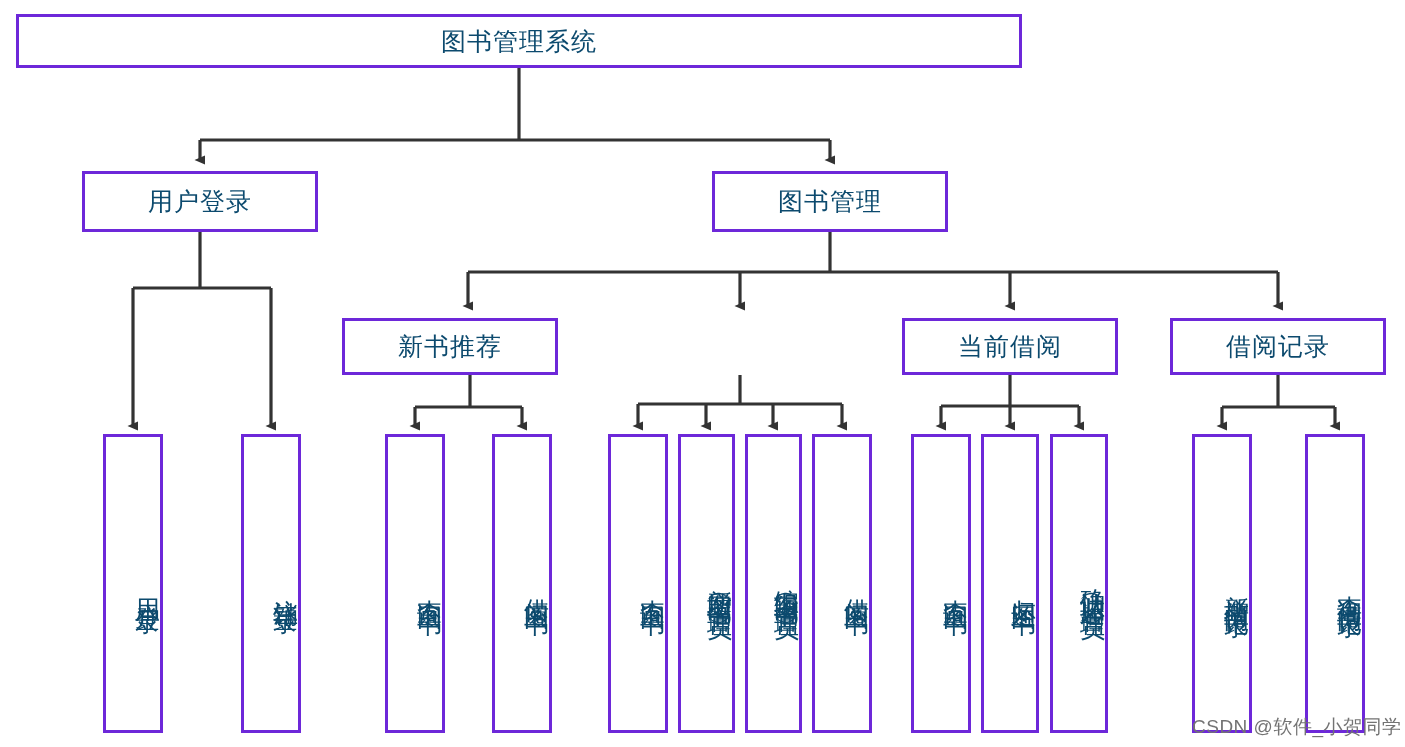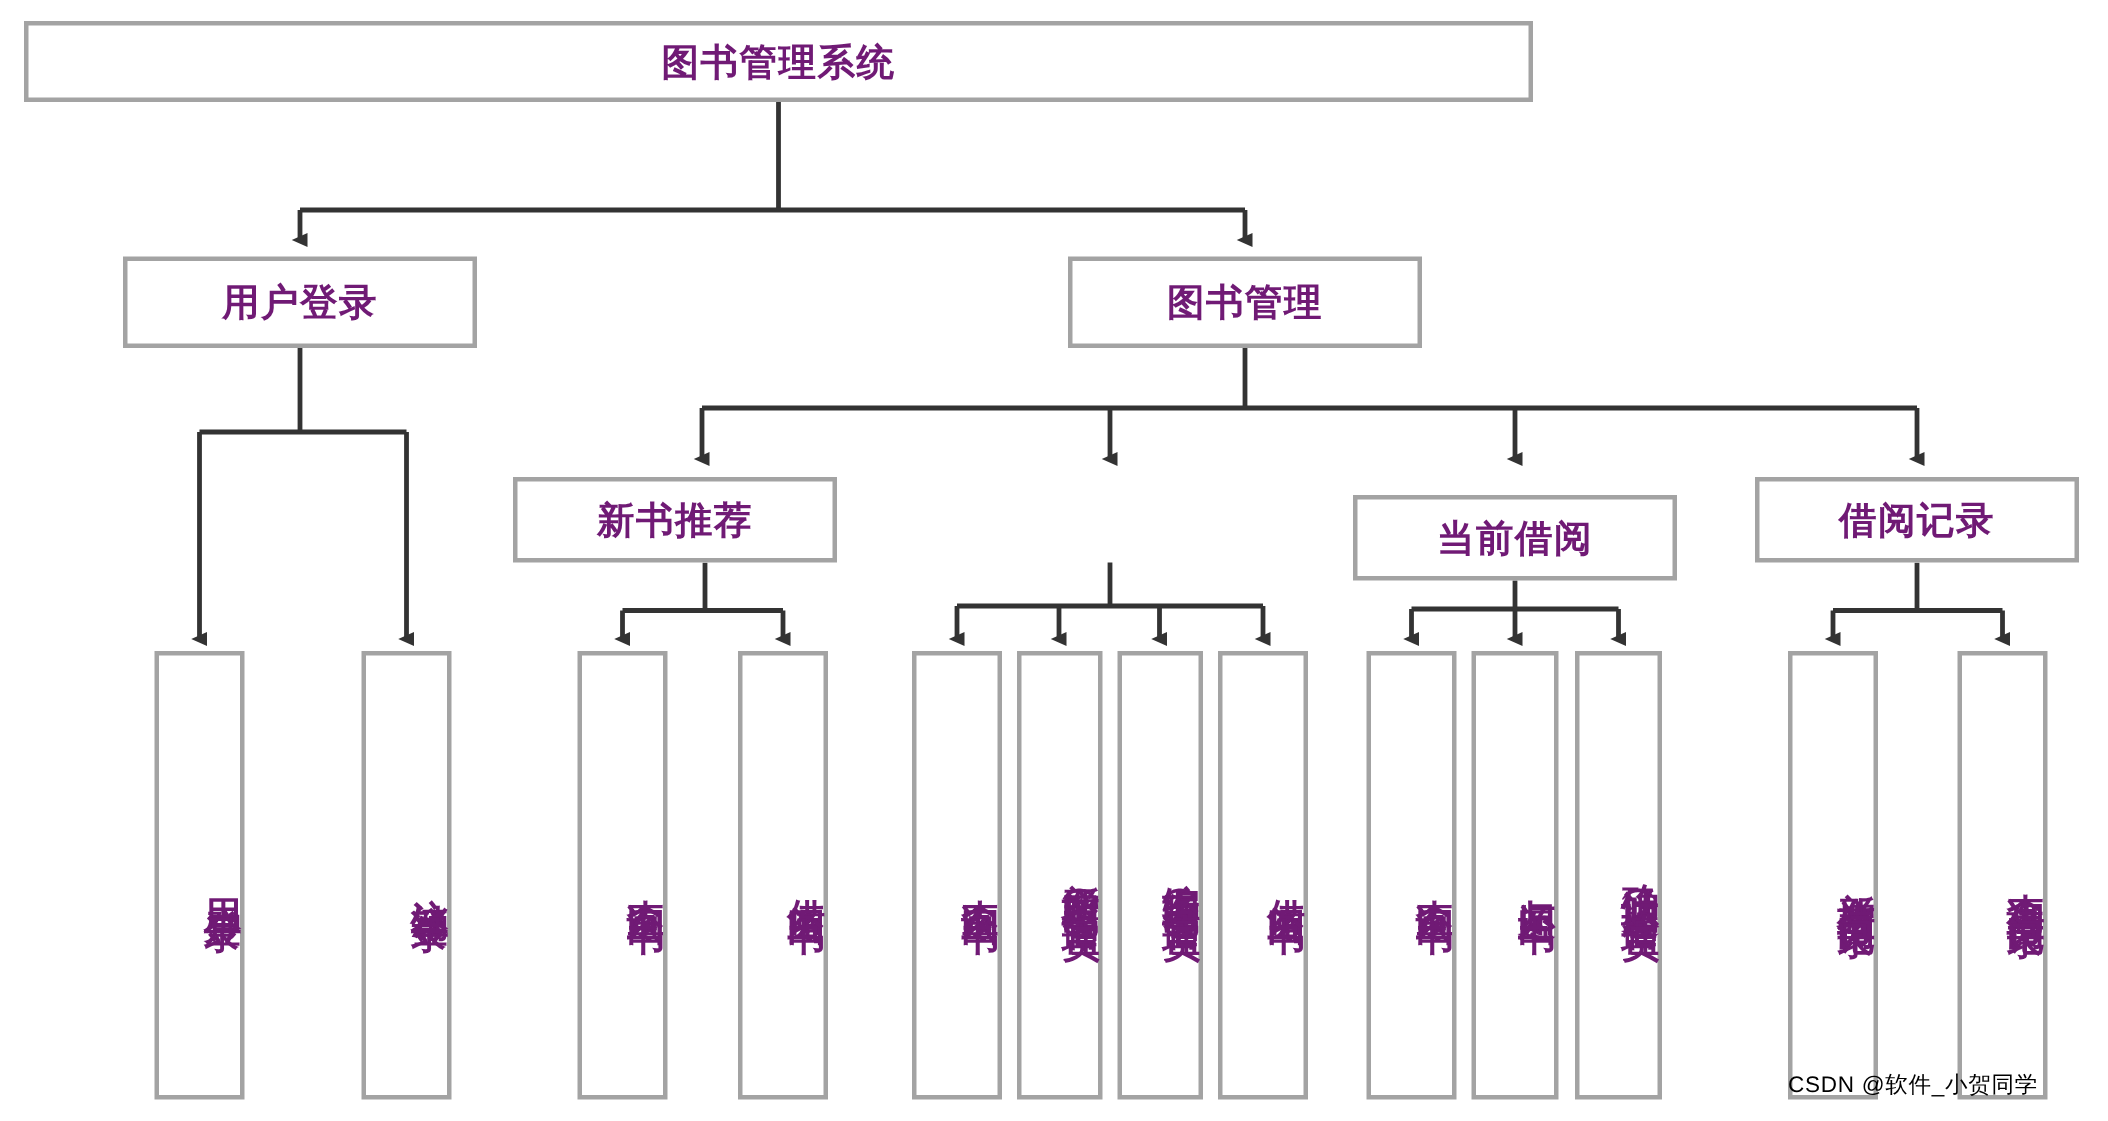--- a/index.html
+++ b/index.html
@@ -22,26 +22,25 @@
     left: 0;
     top: 0;
     width: 1405px;
     height: 747px;
     pointer-events: none;
   }
   .node {
     position: absolute;
     box-sizing: border-box;
     background: #ffffff;
-    border: 3px solid #a3a3a3;
+    border: 3px solid #6d28d9;
     display: flex;
     align-items: center;
     justify-content: center;
-    color: #701a75;
-    font-weight: bold;
+    color: #0c4a6e;
   }
   .node.horiz {
     font-size: 25px;
     letter-spacing: 1px;
   }
   .node.vert {
     writing-mode: vertical-rl;
     text-orientation: upright;
     font-size: 25px;
     letter-spacing: 4px;
@@ -50,22 +49,22 @@
     padding-top: 6px;
     line-height: 1;
   }
   .node.vert .vlabel {
     writing-mode: vertical-rl;
     text-orientation: upright;
     white-space: nowrap;
   }
   .watermark {
     position: absolute;
-    font-size: 15px;
-    color: #000000;
+    font-size: 19px;
+    color: #737373;
     white-space: nowrap;
     letter-spacing: 0.5px;
   }
 </style>
 </head>
 <body>
 
 <div id="canvas">
 
   <svg class="edges" viewBox="0 0 1405 747" xmlns="http://www.w3.org/2000/svg">
@@ -126,21 +125,21 @@
   <div class="node horiz" style="left:82px; top:171px; width:236px; height:61px;">
     <span>用户登录</span>
   </div>
   <div class="node horiz" style="left:712px; top:171px; width:236px; height:61px;">
     <span>图书管理</span>
   </div>
 
   <div class="node horiz" style="left:342px; top:318px; width:216px; height:57px;">
     <span>新书推荐</span>
   </div>
-  <div class="node horiz" style="left:902px; top:318px; width:216px; height:57px;margin-top:12px;">
+  <div class="node horiz" style="left:902px; top:318px; width:216px; height:57px;">
     <span>当前借阅</span>
   </div>
   <div class="node horiz" style="left:1170px; top:318px; width:216px; height:57px;">
     <span>借阅记录</span>
   </div>
 
   <div class="node vert" style="left:103px; top:434px; width:60px; height:299px;">
     <span class="vlabel">用户登录</span>
   </div>
   <div class="node vert" style="left:241px; top:434px; width:60px; height:299px;">

